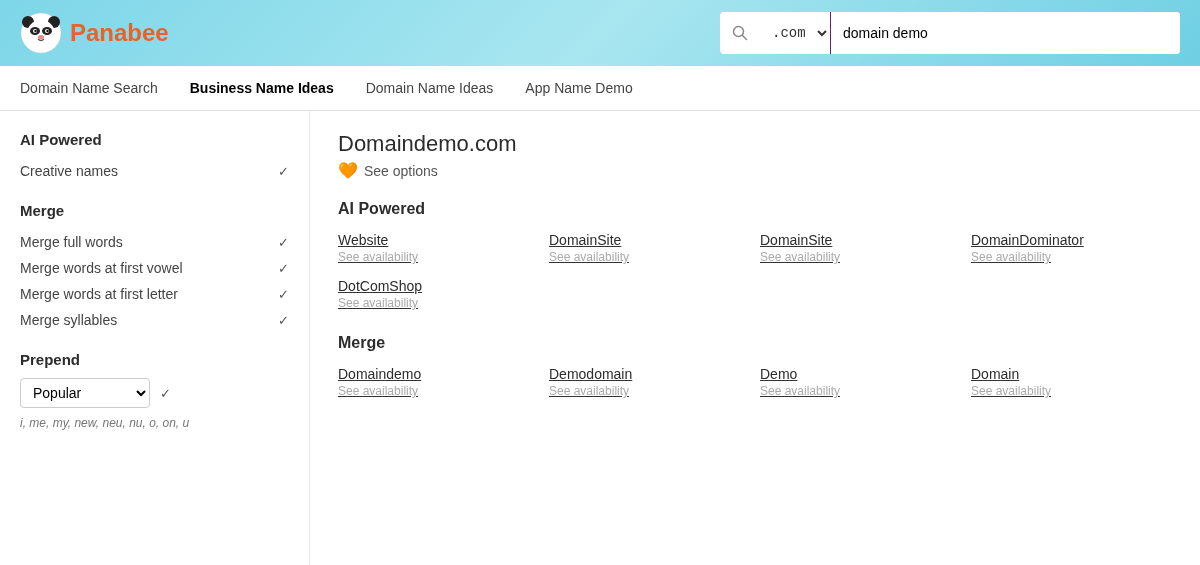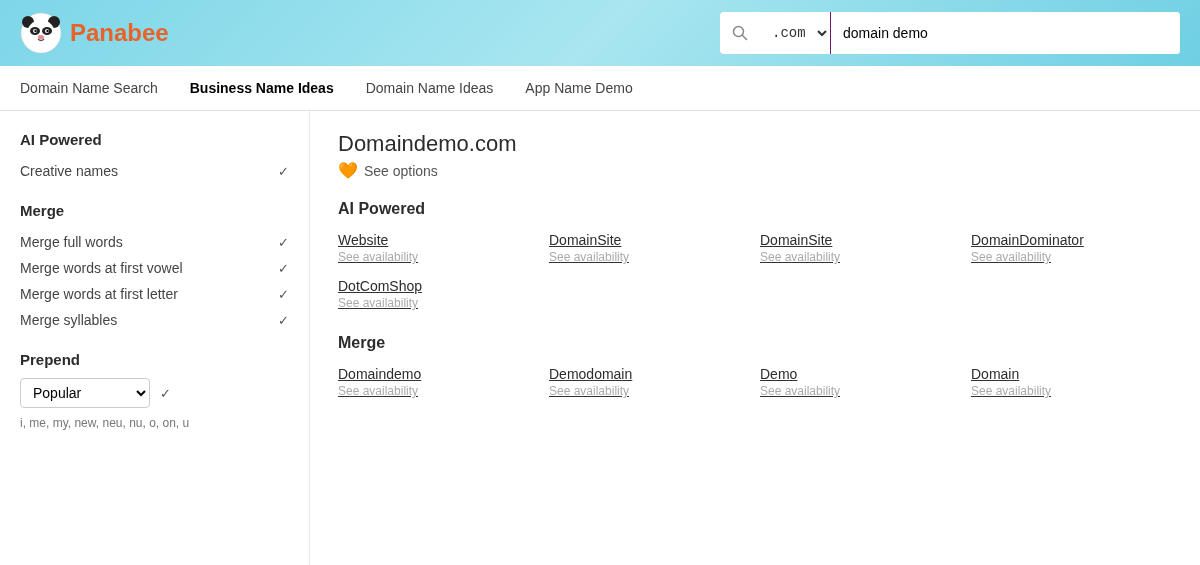--- a/index.html
+++ b/index.html
@@ -136,20 +136,21 @@
       font-size: 14px;
       outline: none;
       cursor: pointer;
       background: #fff;
       width: 130px;
     }
     .prepend-hint {
       font-size: 12px;
       color: #777;
       margin-top: 8px;
+      font-style: italic;
     }
 
     
     .content {
       flex: 1;
       padding: 20px 28px;
       overflow-y: auto;
       background: #fff;
     }
     .domain-main-title {

